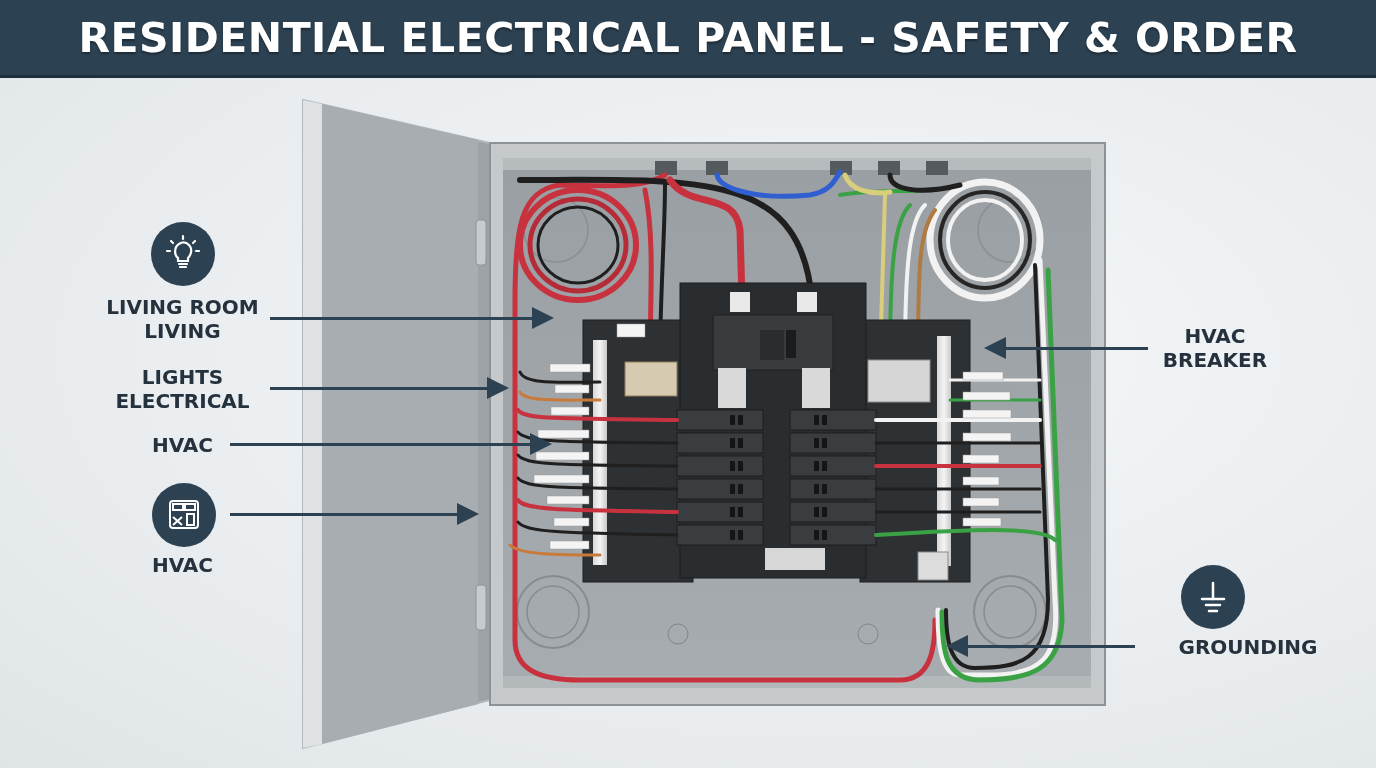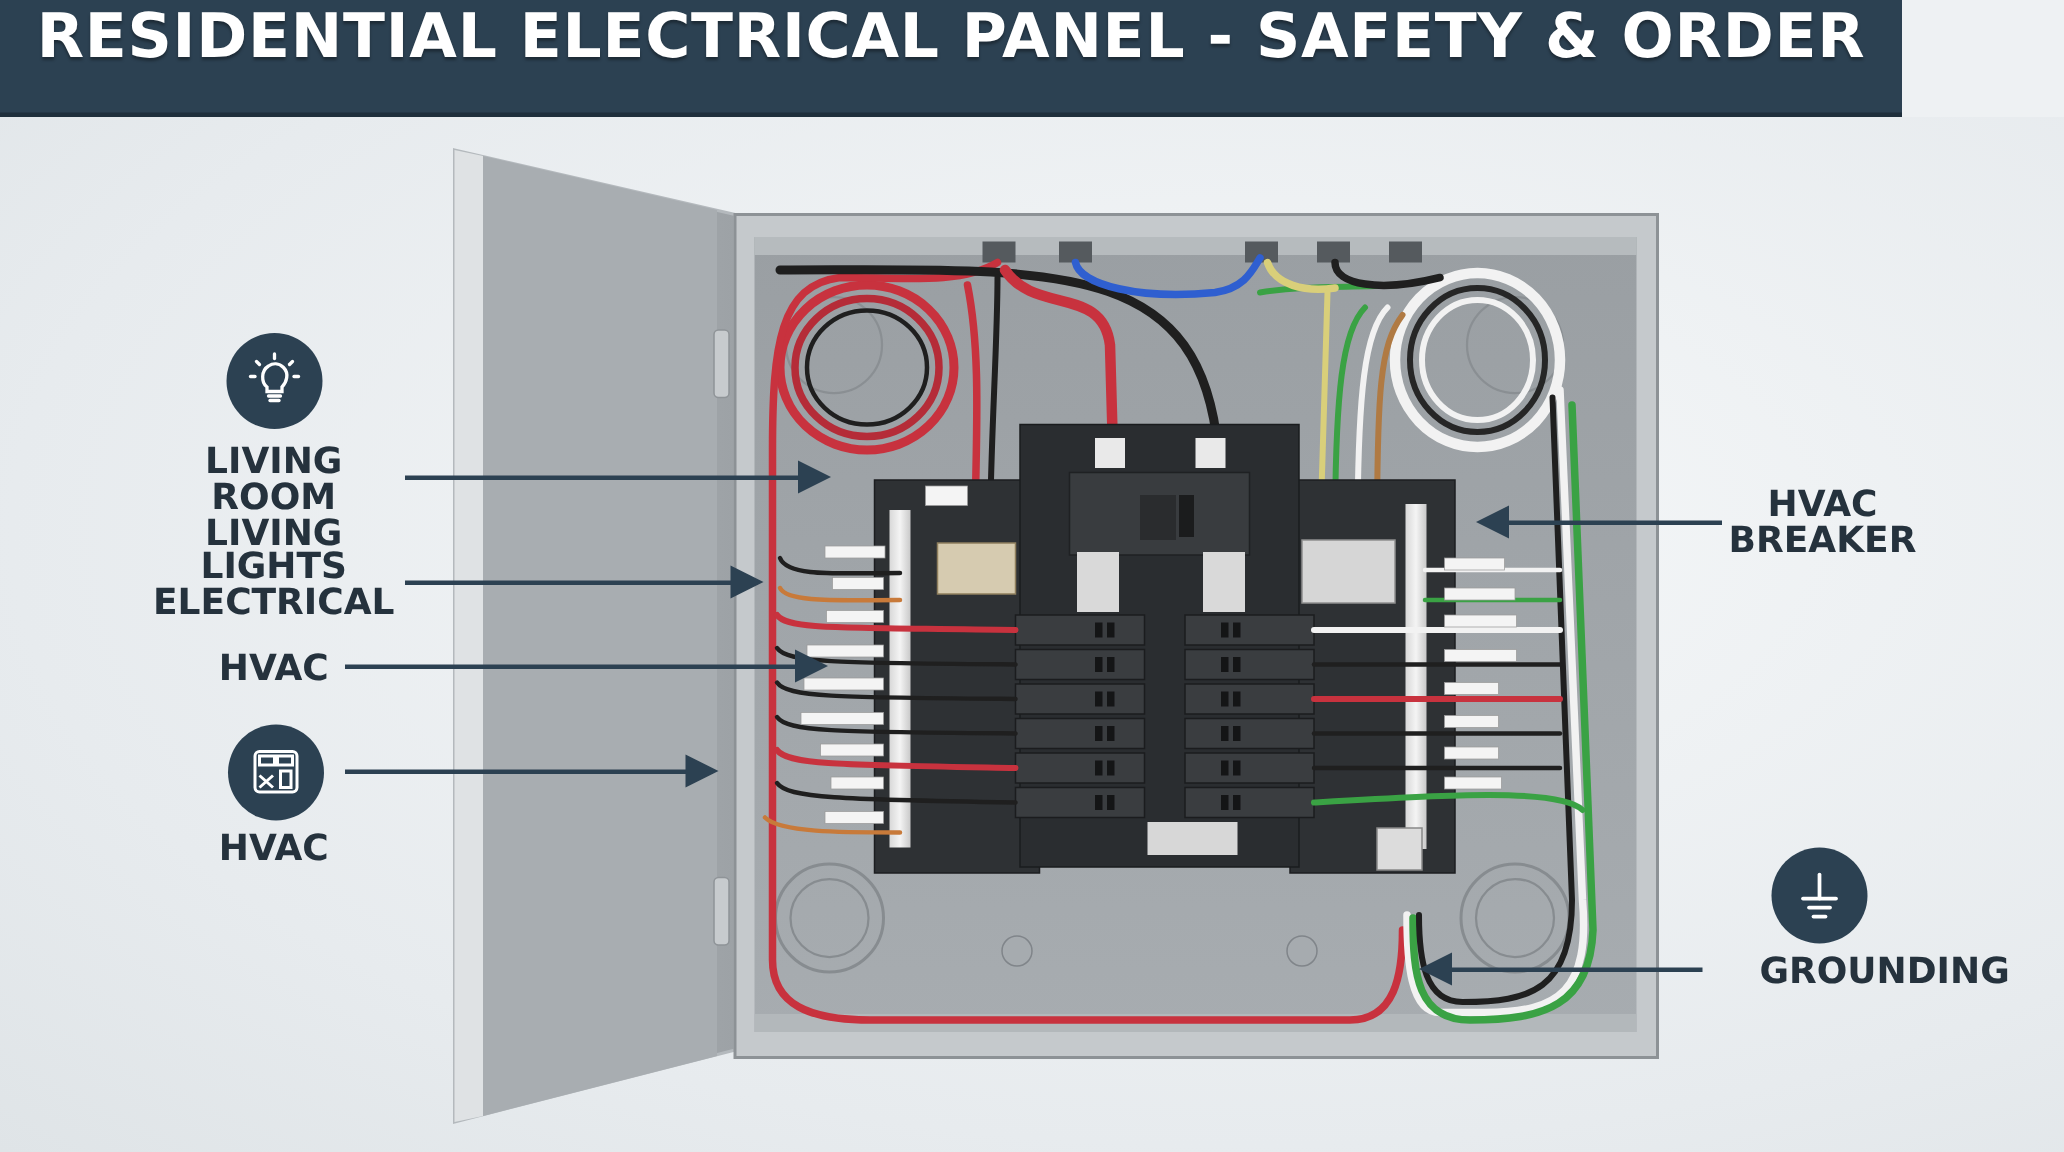--- a/index.html
+++ b/index.html
@@ -1,21 +1,21 @@
 <!DOCTYPE html>
 <html><head>
 <meta charset="utf-8">
 <style>
   html,body{margin:0;padding:0;}
   body{width:1376px;height:768px;overflow:hidden;background:#eef1f3;font-family:"DejaVu Sans","Liberation Sans",sans-serif;position:relative;}
-  .title-bar{position:absolute;left:0;top:0;width:1268px;height:75px;background:#2c4152;border-bottom:3px solid #1f2f3c;display:flex;justify-content:center;}
+  .title-bar{position:absolute;left:0;top:0;width:1376px;height:75px;background:#2c4152;border-bottom:3px solid #1f2f3c;display:flex;align-items:center;justify-content:center;}
   .title-bar h1{margin:0;color:#fff;font-family:"DejaVu Sans",sans-serif;font-weight:bold;font-size:41px;letter-spacing:0.5px;text-shadow:0 2px 2px rgba(0,0,0,.35);}
   .bg{position:absolute;left:0;top:78px;width:1376px;height:690px;background:radial-gradient(ellipse at 60% 40%,#f6f8f9 0%,#e7ebee 70%,#dfe4e7 100%);}
   svg.panel{position:absolute;left:0;top:0;}
-  .callout{position:absolute;color:#25323d;font-weight:bold;font-size:24px;text-align:center;line-height:24px;font-family:"DejaVu Sans",sans-serif;}
+  .callout{position:absolute;color:#25323d;font-weight:bold;font-size:20px;text-align:center;line-height:24px;font-family:"DejaVu Sans",sans-serif;}
   .icon-circle{position:absolute;width:64px;height:64px;border-radius:50%;background:#2c4152;display:flex;align-items:center;justify-content:center;}
   .arrow{position:absolute;height:3px;background:#2c4152;}
   .arrow.right::after{content:"";position:absolute;right:-4px;top:-10px;border-left:22px solid #2c4152;border-top:11px solid transparent;border-bottom:11px solid transparent;}
   .arrow.left::before{content:"";position:absolute;left:-4px;top:-10px;border-right:22px solid #2c4152;border-top:11px solid transparent;border-bottom:11px solid transparent;}
 </style>
 </head>
 <body>
 
 <div class="title-bar">
   <h1>RESIDENTIAL ELECTRICAL PANEL - SAFETY &amp; ORDER</h1>

